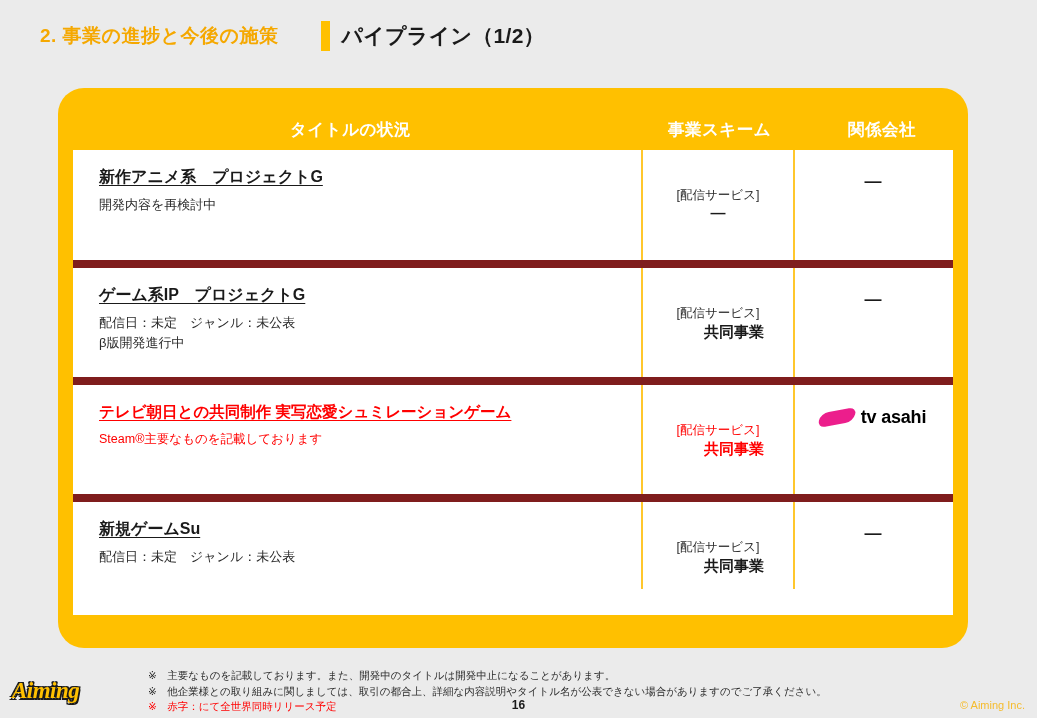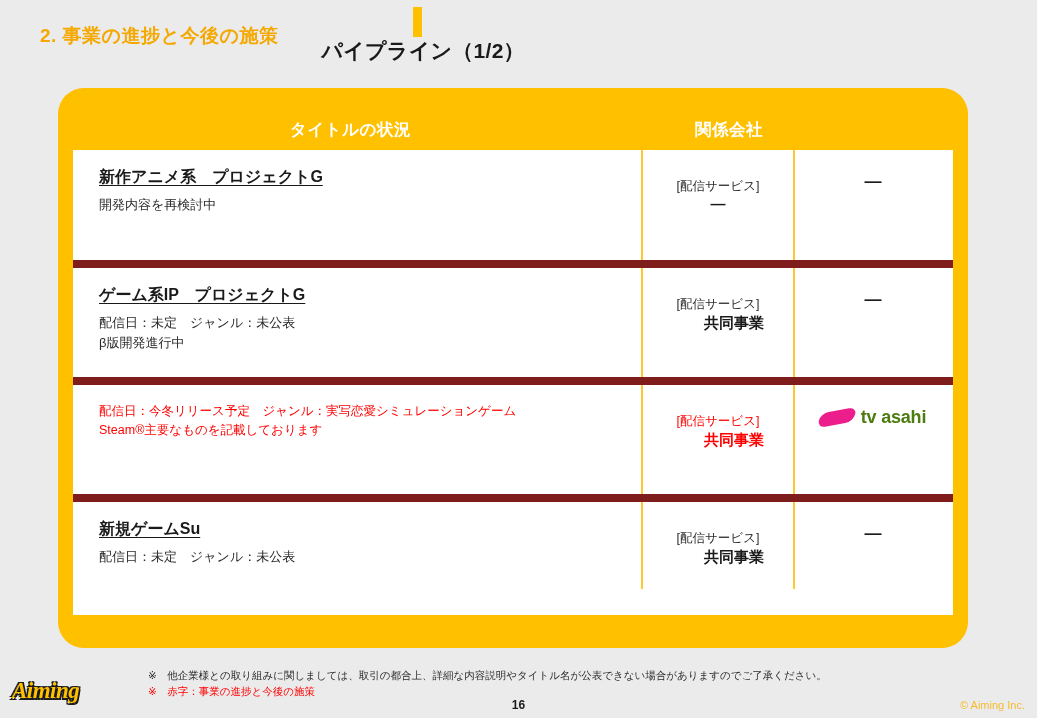--- a/index.html
+++ b/index.html
@@ -29,21 +29,20 @@
     color: #f5a800;
     font-size: 19px;
     font-weight: bold;
     letter-spacing: 0.5px;
     white-space: nowrap;
   }
   .title-group {
     display: flex;
     align-items: center;
     margin-left: 43px;
-    flex-direction: column;
   }
   .title-accent-bar {
     width: 9px;
     height: 30px;
     background: #ffc000;
     margin-right: 11px;
     flex: none;
   }
   .slide-title {
     color: #1a1a1a;
@@ -114,21 +113,21 @@
     border-right: 2px solid #ffc72c;
   }
   .cell-scheme {
     width: 152px;
     box-sizing: border-box;
     border-right: 2px solid #ffc72c;
     display: flex;
     flex-direction: column;
     justify-content: flex-start;
     align-items: center;
-    padding-top: 27px;
+    padding-top: 36px;
   }
   .cell-company {
     width: 156px;
     box-sizing: border-box;
     display: flex;
     align-items: flex-start;
     justify-content: center;
     padding-top: 22px;
   }
 
@@ -187,21 +186,21 @@
   }
   .tvasahi-swoosh {
     width: 34px;
     height: 15px;
     background: #ec1e8c;
     border-radius: 8px;
     transform: skewX(-24deg) rotate(-11deg);
     flex: none;
   }
   .tvasahi-text {
-    color: #4d7c0f;
+    color: #000000;
     font-size: 18px;
     font-weight: bold;
     letter-spacing: -0.2px;
   }
 
   
   .footnotes {
     position: absolute;
     left: 148px;
     top: 668px;
@@ -257,20 +256,21 @@
   <div class="title-group">
     <div class="title-accent-bar"></div>
     <div class="slide-title">パイプライン（1/2）</div>
   </div>
 </div>
 
 <div class="pipeline-card">
 
   <div class="table-head">
     <div class="th col-status">タイトルの状況</div>
+    <div class="th col-scheme">事業スキーム</div>
     <div class="th col-company">関係会社</div>
   </div>
 
   <div class="table-sheet">
 
     <div class="t-row r1">
       <div class="cell-status">
         <div class="title-line">新作アニメ系　プロジェクトG</div>
         <div class="detail-line">開発内容を再検討中</div>
       </div>
@@ -293,21 +293,21 @@
         <div class="scheme-bracket">[配信サービス]</div>
         <div class="scheme-value">共同事業</div>
       </div>
       <div class="cell-company">
         <div class="company-dash">—</div>
       </div>
     </div>
 
     <div class="t-row r3 highlight">
       <div class="cell-status">
-        <div class="detail-line">配信日：今冬リリース予定　ジャンル：実写恋愛シミュレーションゲーム</div>
+        <div class="title-line">テレビ朝日との共同制作 実写恋愛シュミレーションゲーム</div>
         <div class="detail-line">Steam®主要なものを記載しております</div>
       </div>
       <div class="cell-scheme">
         <div class="scheme-bracket">[配信サービス]</div>
         <div class="scheme-value">共同事業</div>
       </div>
       <div class="cell-company">
         <div class="tvasahi-logo">
           <div class="tvasahi-swoosh"></div>
           <div class="tvasahi-text">tv asahi</div>
@@ -326,19 +326,20 @@
       </div>
       <div class="cell-company">
         <div class="company-dash">—</div>
       </div>
     </div>
 
   </div>
 </div>
 
 <div class="footnotes">
+  <div class="footnote">※　主要なものを記載しております。また、開発中のタイトルは開発中止になることがあります。</div>
   <div class="footnote">※　他企業様との取り組みに関しましては、取引の都合上、詳細な内容説明やタイトル名が公表できない場合がありますのでご了承ください。</div>
-  <div class="footnote red">※　赤字：事業の進捗と今後の施策</div>
+  <div class="footnote red">※　赤字：にて全世界同時リリース予定</div>
 </div>
 
 <div class="page-number">16</div>
 <div class="copyright">© Aiming Inc.</div>
 <div class="aiming-logo">Aiming</div>
 
 </body></html>

